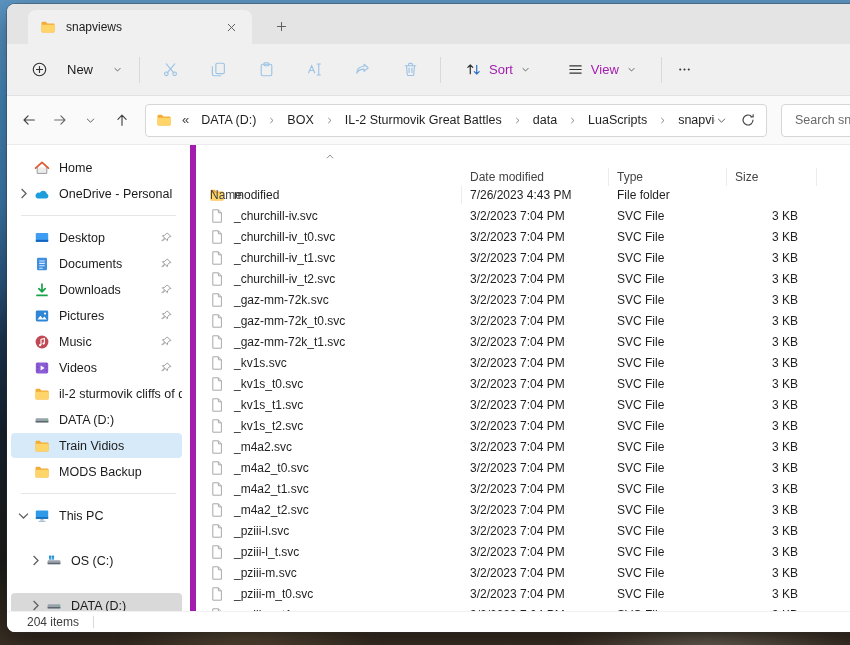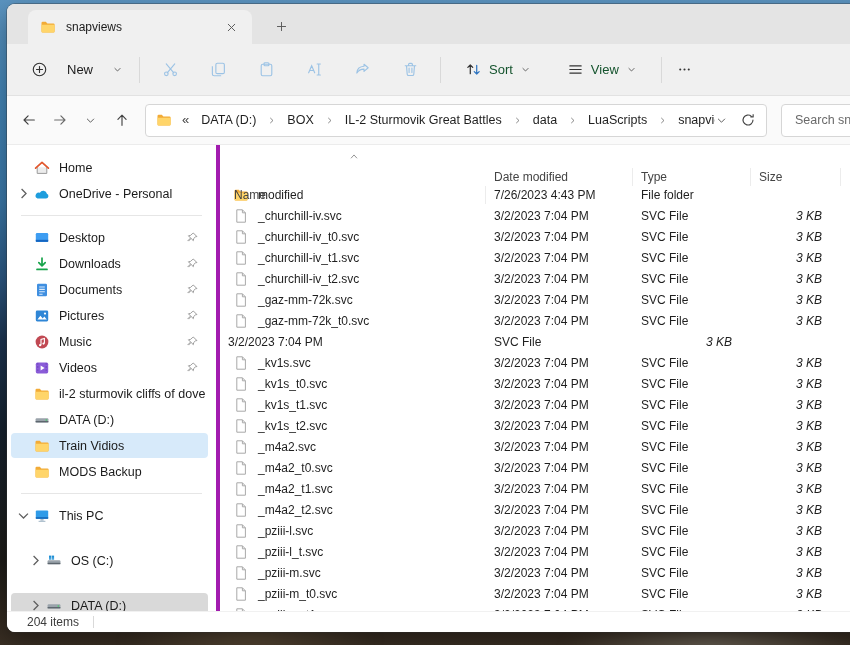--- a/index.html
+++ b/index.html
@@ -28,21 +28,21 @@
   .tab .xbtn{width:22px;height:22px;display:flex;align-items:center;justify-content:center;border-radius:4px;}
   .newtab{width:26px;height:26px;margin-left:16px;margin-bottom:5px;display:flex;align-items:center;justify-content:center;border-radius:4px;}
   .x,.plus{width:13px;height:13px;}
 
   
   .toolbar{height:51px;background:#f0f0f0;display:flex;align-items:center;padding-left:14px;border-bottom:1px solid #e2e2e2;flex:0 0 auto;}
   .tb-new{display:flex;align-items:center;gap:19px;padding:6px 10px;border-radius:4px;font-size:13px;color:#1b1b1b;}
   .tb-divider{width:1px;height:26px;background:#d9d9d9;margin:0 6px;flex:0 0 auto;}
   .tb-icon{width:48px;height:34px;display:flex;align-items:center;justify-content:center;border-radius:4px;flex:0 0 auto;}
   .tic{width:17px;height:17px;}
-  .tb-drop{display:flex;align-items:center;gap:7px;margin:0 14px;font-size:13px;color:#14532d;padding:6px 4px;border-radius:4px;}
+  .tb-drop{display:flex;align-items:center;gap:7px;margin:0 14px;font-size:13px;color:#a21caf;padding:6px 4px;border-radius:4px;}
   .chev-sm{width:11px;height:11px;}
 
   
   .addressrow{height:48px;background:#fafafa;display:flex;align-items:center;border-bottom:1px solid #ececec;flex:0 0 auto;padding-left:6px;}
   .nav-btn{width:31px;height:31px;display:flex;align-items:center;justify-content:center;border-radius:4px;flex:0 0 auto;}
   .nic{width:16px;height:16px;}
   .nic.s{width:13px;height:13px;}
   .addressbox{height:33px;box-sizing:border-box;border:1px solid #d6d6d6;border-radius:4px;background:#fff;display:flex;align-items:center;padding:0 10px;width:622px;margin-left:8px;flex:0 0 auto;}
   .abox-folder{width:16px;height:16px;flex:0 0 auto;}
   .overflow-ind{font-size:13px;color:#444;margin:0 8px 2px 10px;}
@@ -50,21 +50,21 @@
   .crumb{padding:3px 4px;border-radius:3px;}
   .csep{width:9px;height:9px;margin:0 7px;display:flex;align-items:center;}
   .csep svg{width:9px;height:9px;}
   .abox-right{margin-left:auto;display:flex;align-items:center;gap:12px;}
   .searchbox{height:33px;box-sizing:border-box;border:1px solid #d6d6d6;border-radius:4px;background:#fff;margin-left:14px;width:122px;display:flex;align-items:center;padding:0 11px;flex:0 0 auto;}
   .searchbox input{border:none;outline:none;width:100%;font-size:12.5px;color:#444;background:transparent;font-family:inherit;}
   .searchbox input::placeholder{color:#6a6a6a;opacity:1;}
 
   
   .main{flex:1;min-height:0;display:flex;background:#fff;}
-  .sidebar{width:213px;box-sizing:border-box;border-right:4px solid #a21caf;padding-top:9px;overflow:hidden;flex:0 0 auto;}
+  .sidebar{width:189px;box-sizing:border-box;border-right:6px solid #a21caf;padding-top:9px;overflow:hidden;flex:0 0 auto;}
   .side-item{height:25px;display:flex;align-items:center;margin:1px 8px 1px 4px;padding-left:4px;border-radius:4px;font-size:12.5px;color:#1b1b1b;white-space:nowrap;overflow:hidden;}
   .side-item.ind{padding-left:16px;margin-top:20px;}
   .side-item.sel-accent{background:#d7eafa;}
   .side-item.sel-gray{background:#d9d9d9;}
   .slot{width:17px;height:17px;display:flex;align-items:center;justify-content:center;flex:0 0 auto;}
   .chev{width:11px;height:11px;}
   .sic{width:16px;height:16px;margin-left:2px;margin-right:9px;flex:0 0 auto;}
   .sic svg,.slot svg,.fic svg{display:block;width:100%;height:100%;}
   .slabel{overflow:hidden;text-overflow:clip;}
   .pinw{margin-left:auto;margin-right:9px;width:13px;height:13px;flex:0 0 auto;}
@@ -74,21 +74,21 @@
   .list{flex:1;min-width:0;display:flex;flex-direction:column;font-size:12px;position:relative;}
   .list-header{display:grid;grid-template-columns:266px 147px 118px 90px;align-items:center;height:34px;margin-top:5px;color:#444;flex:0 0 auto;position:relative;}
   .h-cell{padding-left:8px;border-right:1px solid #ececec;height:18px;line-height:18px;white-space:nowrap;}
   .h-name{padding-left:14px;margin-top:36px;}
   .caret{position:absolute;left:128px;top:1px;width:12px;height:10px;}
   .rows{flex:1;overflow:hidden;}
   .row{display:grid;grid-template-columns:266px 147px 118px 90px;height:21px;align-items:center;color:#1f1f1f;}
   .c-name{display:flex;align-items:center;padding-left:13px;white-space:nowrap;overflow:hidden;}
   .fic{width:16px;height:16px;margin-right:9px;flex:0 0 auto;}
   .c-date,.c-type{padding-left:8px;white-space:nowrap;}
-  .c-size{text-align:right;padding-right:19px;white-space:nowrap;font-style:italic;}
+  .c-size{text-align:right;padding-right:19px;white-space:nowrap;}
 
   
   .statusbar{height:20px;background:#fff;display:flex;align-items:center;padding-left:20px;font-size:12px;color:#3d3d3d;border-top:1px solid #f1f1f1;flex:0 0 auto;}
   .status-div{width:1px;height:12px;background:#d9d9d9;margin-left:14px;}
 </style>
 </head>
 <body>
 
 <div class="wp-blob wp-b1"></div>
 <div class="wp-blob wp-b2"></div>
@@ -322,38 +322,38 @@
           </span>
           <span class="slabel">Desktop</span>
           <span class="pinw"><svg viewBox="0 0 16 16">
               <path d="M9.2 2.6l4.2 4.2-1.9.5-2.1 2.1-.4 2.5-2.7-2.7-3.2 3.2-.6-.6 3.2-3.2-2.7-2.7 2.5-.4 2.1-2.1z" fill="none" stroke="#8f8f8f" stroke-width="1.1" stroke-linejoin="round"></path>
             </svg></span>
         </div>
         <div class="side-item">
           <span class="slot"></span>
           <span class="sic">
             <svg viewBox="0 0 16 16">
-              <path d="M8 2.2v7.2M4.8 6.6 8 9.8l3.2-3.2" fill="none" stroke="#17a34a" stroke-width="1.7" stroke-linecap="round" stroke-linejoin="round"></path>
-              <path d="M3 13.4h10" stroke="#17a34a" stroke-width="1.7" stroke-linecap="round"></path>
-            </svg>
-          </span>
-          <span class="slabel">Downloads</span>
+              <rect x="3" y="1.8" width="10" height="12.4" rx="1.2" fill="#3f8fe0"></rect>
+              <path d="M5.2 5h5.6M5.2 7.4h5.6M5.2 9.8h5.6M5.2 12.2h3.4" stroke="#dcecfb" stroke-width="1.1"></path>
+            </svg>
+          </span>
+          <span class="slabel">Documents</span>
           <span class="pinw"><svg viewBox="0 0 16 16">
               <path d="M9.2 2.6l4.2 4.2-1.9.5-2.1 2.1-.4 2.5-2.7-2.7-3.2 3.2-.6-.6 3.2-3.2-2.7-2.7 2.5-.4 2.1-2.1z" fill="none" stroke="#8f8f8f" stroke-width="1.1" stroke-linejoin="round"></path>
             </svg></span>
         </div>
         <div class="side-item">
           <span class="slot"></span>
           <span class="sic">
             <svg viewBox="0 0 16 16">
-              <rect x="3" y="1.8" width="10" height="12.4" rx="1.2" fill="#3f8fe0"></rect>
-              <path d="M5.2 5h5.6M5.2 7.4h5.6M5.2 9.8h5.6M5.2 12.2h3.4" stroke="#dcecfb" stroke-width="1.1"></path>
-            </svg>
-          </span>
-          <span class="slabel">Documents</span>
+              <path d="M8 2.2v7.2M4.8 6.6 8 9.8l3.2-3.2" fill="none" stroke="#17a34a" stroke-width="1.7" stroke-linecap="round" stroke-linejoin="round"></path>
+              <path d="M3 13.4h10" stroke="#17a34a" stroke-width="1.7" stroke-linecap="round"></path>
+            </svg>
+          </span>
+          <span class="slabel">Downloads</span>
           <span class="pinw"><svg viewBox="0 0 16 16">
               <path d="M9.2 2.6l4.2 4.2-1.9.5-2.1 2.1-.4 2.5-2.7-2.7-3.2 3.2-.6-.6 3.2-3.2-2.7-2.7 2.5-.4 2.1-2.1z" fill="none" stroke="#8f8f8f" stroke-width="1.1" stroke-linejoin="round"></path>
             </svg></span>
         </div>
         <div class="side-item">
           <span class="slot"></span>
           <span class="sic">
             <svg viewBox="0 0 16 16">
               <rect x="1.8" y="2.6" width="12.4" height="10.8" rx="1.4" fill="#2f86d6"></rect>
               <path d="M3.4 11.6l3-3.8 2.3 2.7 1.6-1.9 2.5 3z" fill="#fff"></path>
@@ -607,20 +607,29 @@
                   <path d="M9.4 1.8v3h3" fill="none" stroke="#a9a9a9"></path>
                 </svg>
               </span>
               <span class="fname">_gaz-mm-72k_t0.svc</span>
             </span>
             <span class="c-date">3/2/2023 7:04 PM</span>
             <span class="c-type">SVC File</span>
             <span class="c-size">3 KB</span>
           </div>
           <div class="row">
+            <span class="c-name">
+              <span class="fic">
+                <svg viewBox="0 0 16 16">
+                  <path d="M3.8 1.8h5.6l3 3v9.4H3.8z" fill="#fff" stroke="#a9a9a9"></path>
+                  <path d="M9.4 1.8v3h3" fill="none" stroke="#a9a9a9"></path>
+                </svg>
+              </span>
+              <span class="fname">_gaz-mm-72k_t1.svc</span>
+            </span>
             <span class="c-date">3/2/2023 7:04 PM</span>
             <span class="c-type">SVC File</span>
             <span class="c-size">3 KB</span>
           </div>
           <div class="row">
             <span class="c-name">
               <span class="fic">
                 <svg viewBox="0 0 16 16">
                   <path d="M3.8 1.8h5.6l3 3v9.4H3.8z" fill="#fff" stroke="#a9a9a9"></path>
                   <path d="M9.4 1.8v3h3" fill="none" stroke="#a9a9a9"></path>

